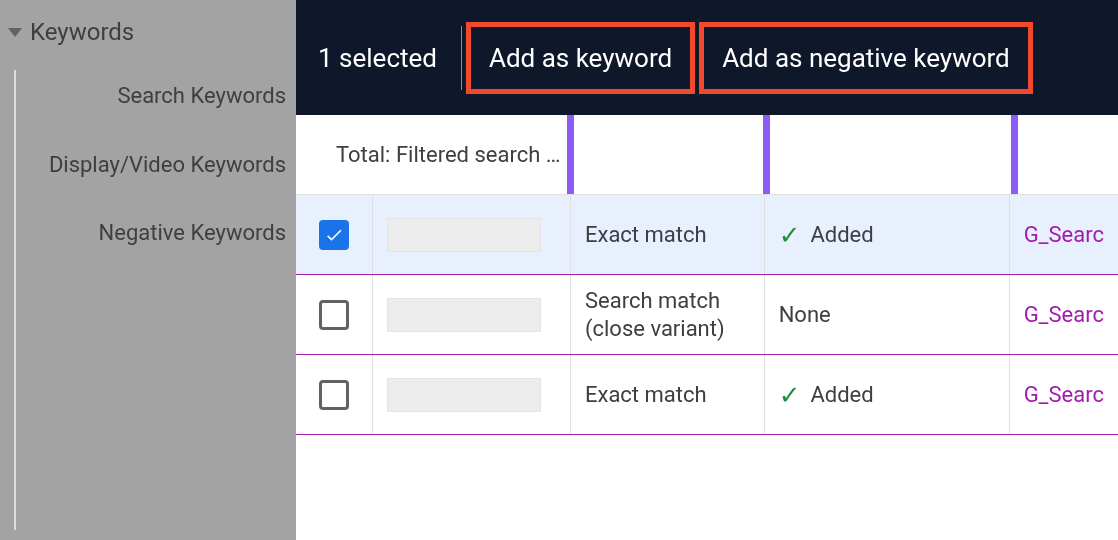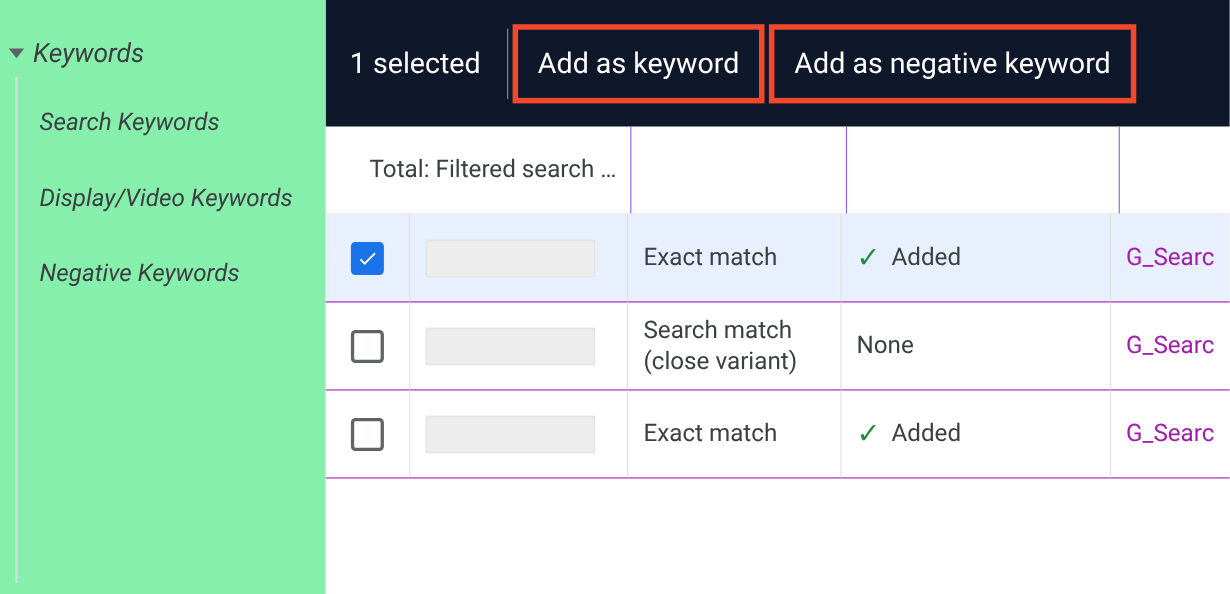--- a/index.html
+++ b/index.html
@@ -14,24 +14,23 @@
   .app {
     display: flex;
     width: 1118px;
     height: 540px;
     overflow: hidden;
   }
   
   .sidebar {
     width: 296px;
     min-width: 296px;
-    padding-top: 24px;
+    padding-top: 8px;
     position: relative;
-    background: #86efac;
-    font-style: italic;
+    background: #a3a3a3;
   }
   .sidebar-header {
     display: flex;
     align-items: center;
     gap: 8px;
     padding: 10px 8px 10px 8px;
     font-size: 24px;
     color: #3c4043;
   }
   .chev {
@@ -51,20 +50,21 @@
   }
   .sidebar-items {
     margin-top: 6px;
   }
   .sidebar-item {
     padding: 20px 10px 20px 36px;
     font-size: 22px;
     color: #3c4043;
     cursor: pointer;
     line-height: 1.3;
+    text-align: right;
   }
   .sidebar-item.active {
     background: #eaeaea;
     color: #1a73e8;
     position: relative;
   }
   .sidebar-item.active::before {
     content: "";
     position: absolute;
     left: 14px;
@@ -148,21 +148,21 @@
   
   .total-row {
     display: flex;
     align-items: center;
     height: 80px;
     border-bottom: 1px solid #e0e0e0;
     font-size: 22px;
     color: #3c4043;
   }
   .total-row .cell { padding: 0 14px; height: 100%; display: flex; align-items: center; }
-  .total-row .cell.border-r { border-right: 1px solid #8b5cf6; }
+  .total-row .cell.border-r { border-right: 7px solid #8b5cf6; }
   .total-text { width: 278px; padding-left: 40px !important; white-space: nowrap; overflow: hidden; text-overflow: ellipsis; }
   
   .data-row {
     display: flex;
     align-items: center;
     height: 80px;
     border-bottom: 1px solid #a21caf;
     font-size: 22px;
   }
   .data-row.selected { background: #e8f0fe; }

